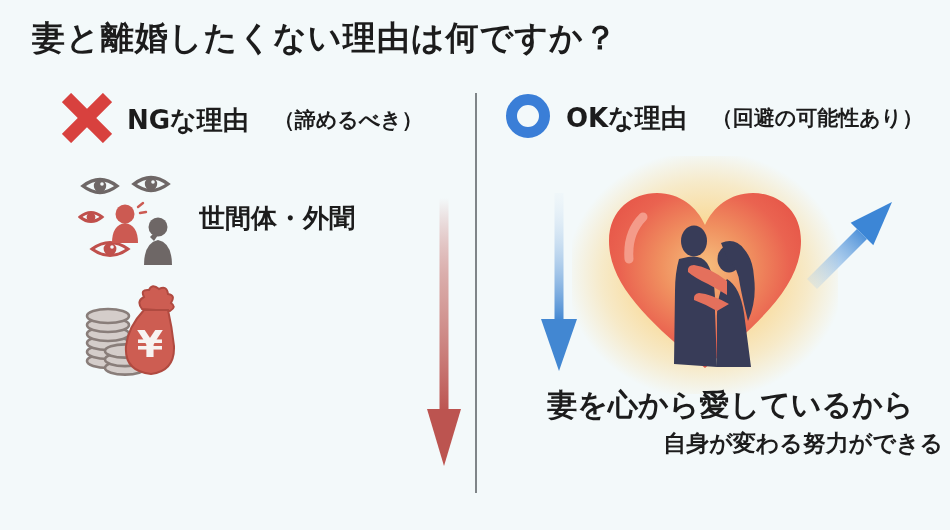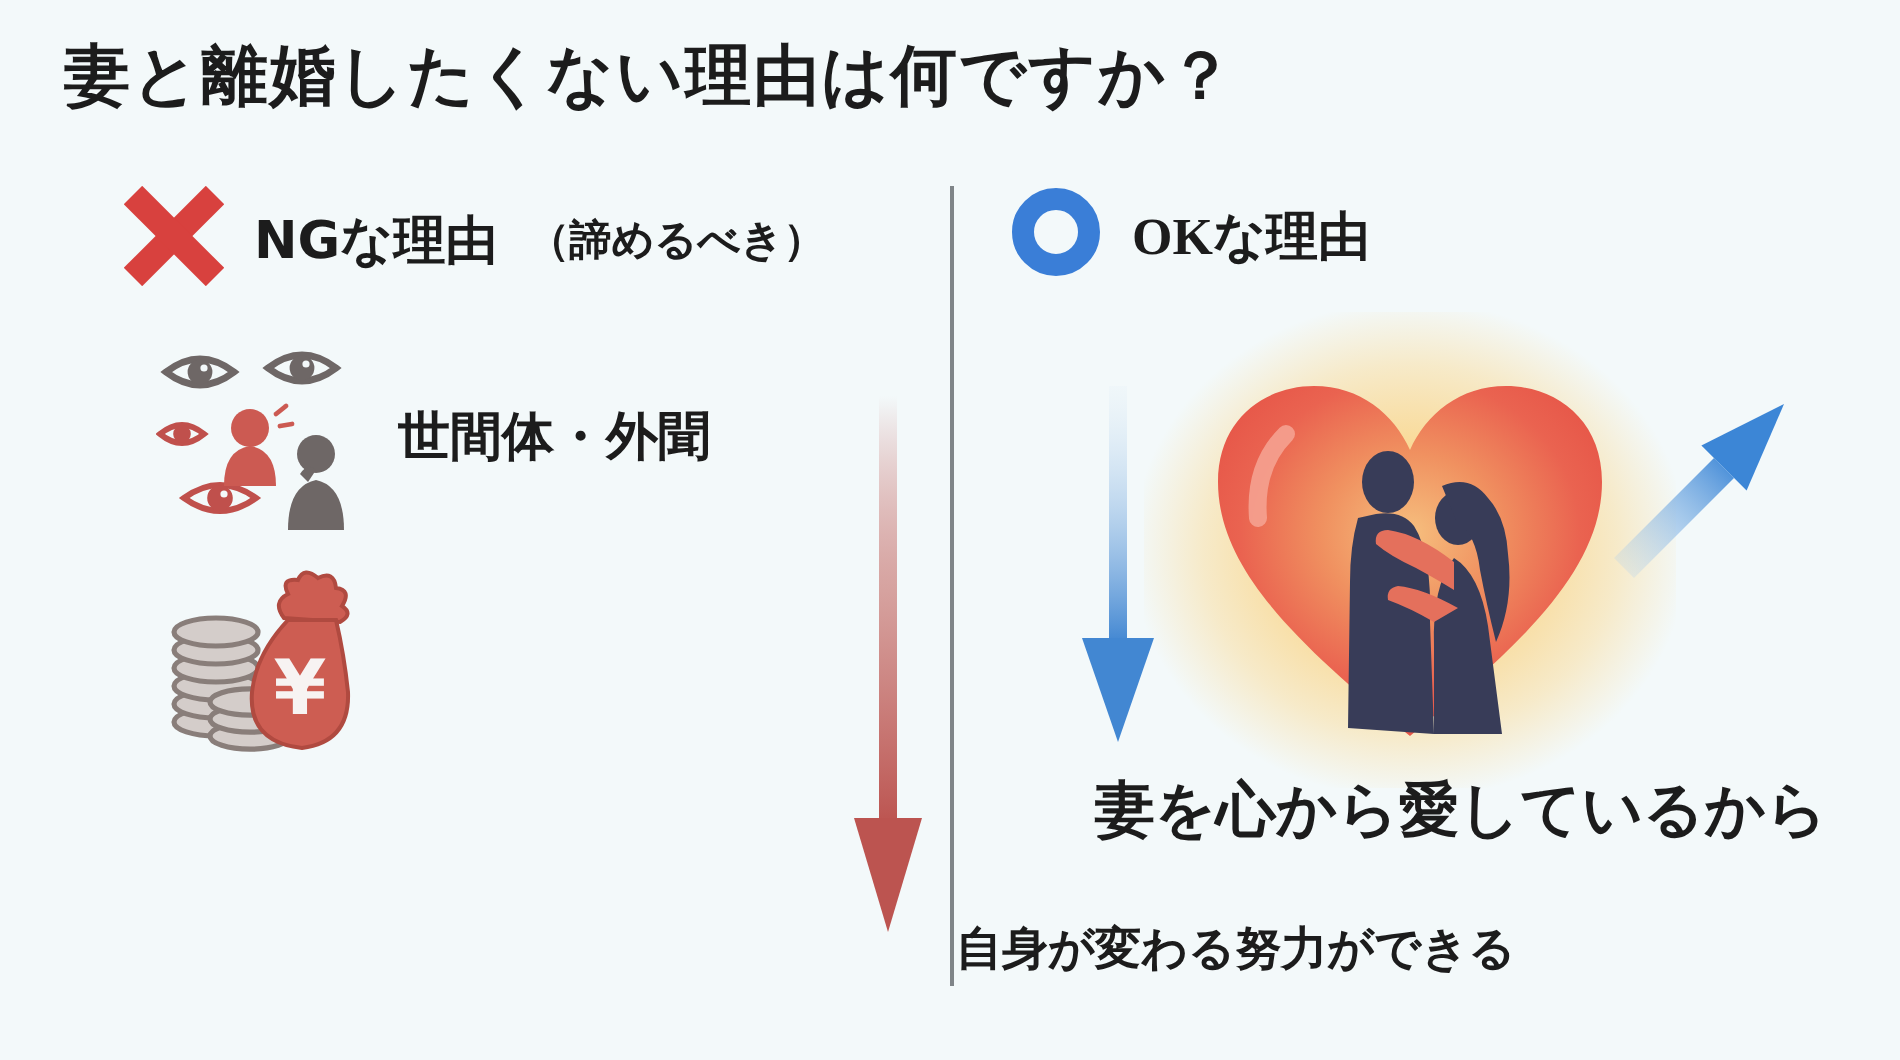--- a/index.html
+++ b/index.html
@@ -14,23 +14,23 @@
     text-align:left;font-size:33px;font-weight:800;letter-spacing:1px;margin-left:32px;
   }
   
   .divider{
     position:absolute;left:475px;top:93px;width:2px;height:400px;
     background:#7f8588;
   }
   
   .hdr{position:absolute;display:flex;align-items:center;gap:15px;}
   .hdr-left{top:93px;left:62px;text-align:right;}
-  .hdr-right{top:93px;left:505px;font-family:Liberation Serif, serif;}
+  .hdr-right{top:93px;left:505px;}
   .hdr-label{font-size:26px;font-weight:800;}
-  .hdr-note{font-size:21px;font-weight:800;}
+  .hdr-note{font-size:21px;font-weight:800;margin-left:10px;}
   
   .item{position:absolute;left:75px;width:380px;display:flex;align-items:center;gap:18px;}
   .item-1{top:168px;height:100px;align-items:center;}
   .item-2{top:283px;height:95px;}
   .item-3{top:388px;height:112px;}
   .item .ic{width:106px;display:flex;justify-content:center;flex:0 0 106px;}
   .item-label{font-size:26px;font-weight:800;white-space:nowrap;}
   
   .red-arrow{position:absolute;left:427px;top:198px;}
   .blue-down-arrow{position:absolute;left:541px;top:193px;}
@@ -44,21 +44,21 @@
       rgba(243,249,250,0) 74%);
   }
   .heart-svg{position:absolute;left:595px;top:173px;}
   
   .right-main{
     position:absolute;top:385px;left:478px;width:465px;
     text-align:center;font-size:30px;font-weight:800;white-space:nowrap;margin-left:20px;
   }
   .right-sub{
     position:absolute;top:428px;left:478px;width:465px;
-    text-align:left;font-size:23px;font-weight:700;white-space:nowrap;margin-top:31px;
+    text-align:right;font-size:23px;font-weight:700;white-space:nowrap;
   }
 </style>
 </head>
 <body>
 
 <div class="canvas">
 
   <div class="title">妻と離婚したくない理由は何ですか？</div>
 
   <div class="divider"></div>
@@ -150,20 +150,21 @@
     </svg>
   </span>
 
   <div class="hdr hdr-right">
     <span>
       <svg width="46" height="46" viewBox="0 0 46 46">
         <circle cx="23" cy="23" r="16.5" fill="none" stroke="#3a7ed7" stroke-width="11"></circle>
       </svg>
     </span>
     <span class="hdr-label">OKな理由</span>
+    <span class="hdr-note">（回避の可能性あり）</span>
   </div>
 
   <div class="heart-glow"></div>
 
   <span class="heart-svg">
     <svg width="220" height="200" viewBox="0 0 220 200">
       <defs>
         <radialGradient id="heartg" cx="0.5" cy="0.42" r="0.65">
           <stop offset="0" stop-color="#f6bf7e"></stop>
           <stop offset="0.35" stop-color="#f09160"></stop>

